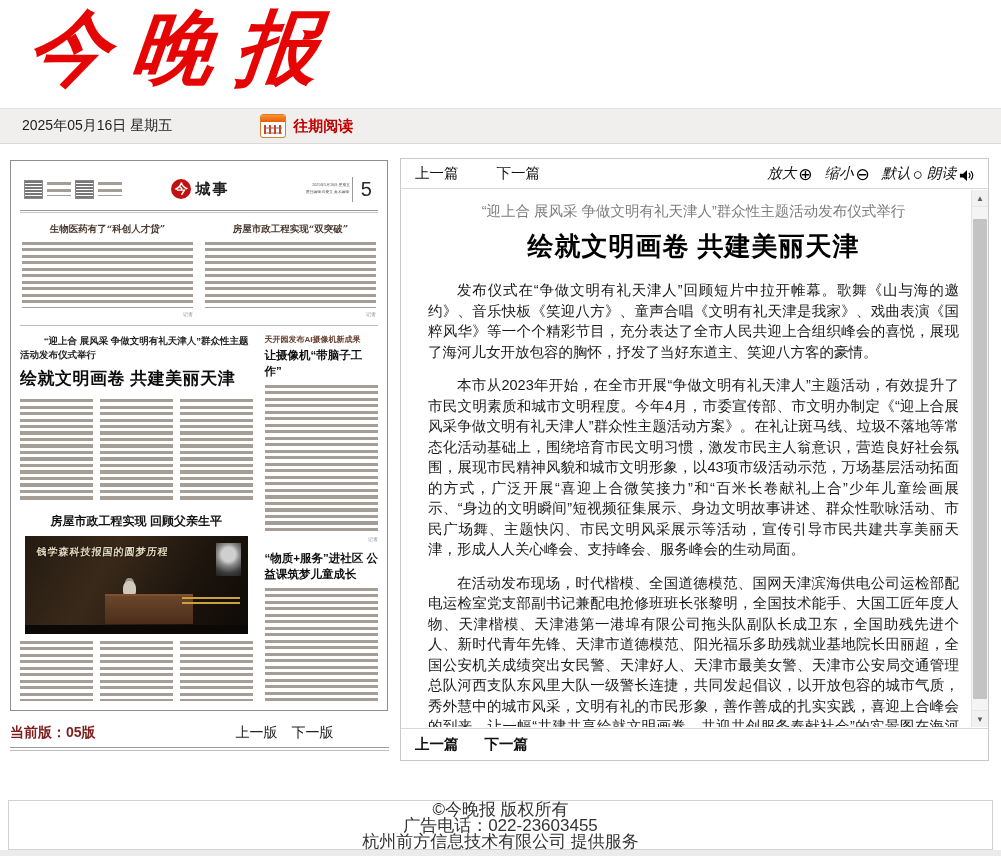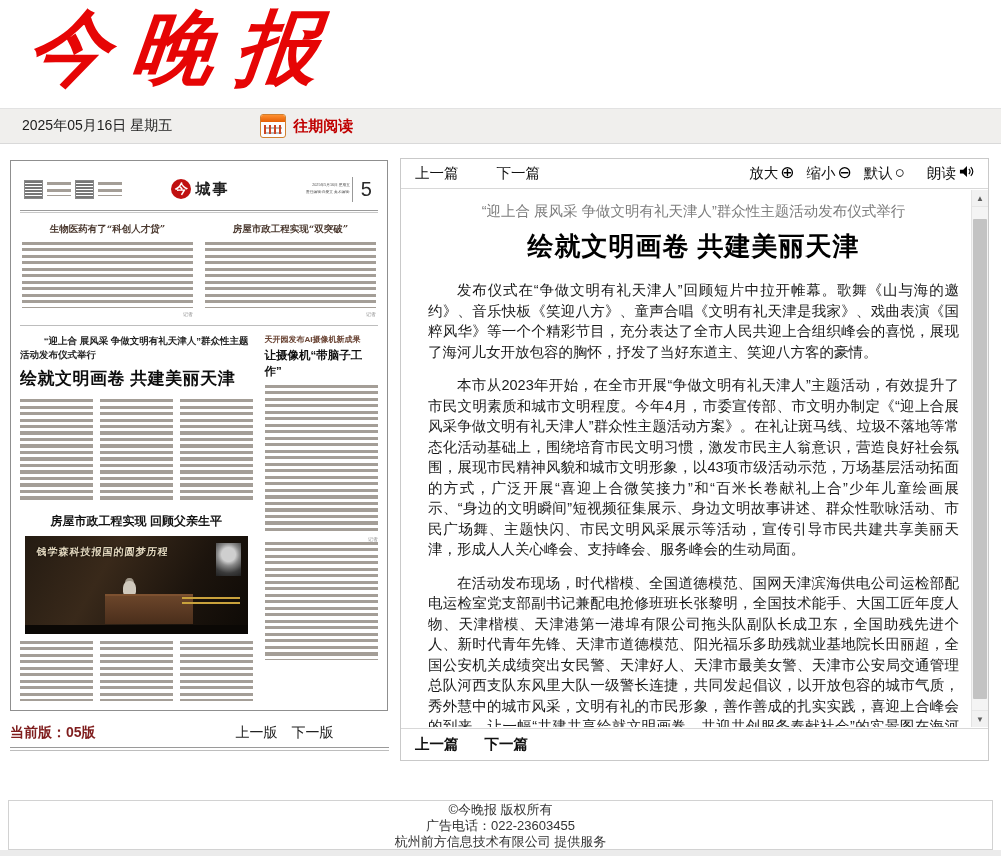--- a/index.html
+++ b/index.html
@@ -93,42 +93,42 @@
   .article-panel { position:absolute; left:400px; top:158px; width:589px; height:603px;
                    border:1px solid #c9c9c9; background:#fff; }
   .panel-nav { display:flex; align-items:center; padding:0 14px; font-size:14.5px; color:#111; }
   .panel-nav.top { height:30px; border-bottom:1px solid #d8d8d8; }
   .panel-nav.bottom { position:absolute; left:0; right:0; bottom:0; height:32px;
                       border-top:1px solid #d8d8d8; font-weight:bold; }
   .panel-nav a { color:#111; cursor:pointer; }
   .panel-nav.top a { margin-right:38px; }
   .panel-nav.bottom a { margin-right:26px; }
   .flex-sp { flex:1; }
-  .ctl { display:inline-flex; align-items:flex-start; margin-left:12px; cursor:pointer; white-space:nowrap; }
+  .ctl { display:inline-flex; align-items:flex-end; margin-left:12px; cursor:pointer; white-space:nowrap;font-style:italic; }
   .ctl .glyph { font-size:17px; margin-left:2px; line-height:1; color:#000; }
-  .ctl.read { margin-left:22px; }
+  .ctl.read { margin-left:4px; }
   .ctl svg { margin-left:3px; }
 
   .article-area { position:absolute; left:0; right:0; top:31px; bottom:33px; overflow:hidden; }
   .article-content { position:absolute; left:0; right:17px; top:0; bottom:0; overflow:hidden; padding:8px 12px 0 27px; }
   .a-kicker { text-align:center; color:#7d7d7d; font-size:14.5px; margin-top:4px; }
   .a-title { text-align:center; font-size:26px; font-weight:bold; color:#000; margin:8px 0 16px; letter-spacing:1px; }
   .article-content p { font-size:14.5px; line-height:20.5px; color:#1a1a1a; text-indent:2em;
                        margin:0 0 13px; text-align:justify; }
 
   .scrollbar { position:absolute; right:0; top:0; bottom:0; width:17px; background:#f4f4f4; border-left:1px solid #e3e3e3; }
   .sb-btn { position:absolute; left:0; right:0; height:17px; background:#f1f1f1; color:#5a5a5a;
             font-size:8px; line-height:17px; text-align:center; cursor:pointer; }
   .sb-btn.up { top:0; border-bottom:1px solid #e6e6e6; }
   .sb-btn.down { bottom:0; border-top:1px solid #e6e6e6; }
   .sb-thumb { position:absolute; left:1px; right:1px; top:29px; bottom:28px; background:#c3c3c3; border-radius:1px; cursor:pointer; }
 
   
   .site-footer { position:absolute; left:8px; top:800px; width:985px; height:50px; border:1px solid #d2d2d2;
-                 background:#fff; text-align:center; font-size:13px; color:#333; padding-top:1px; }
+                 background:#fff; text-align:center; font-size:17px; color:#333; padding-top:1px; }
   .site-footer div { line-height:16px; }
   .bottom-strip { position:absolute; left:0; bottom:0; width:100%; height:6px; background:#ebebeb; }
 </style>
 </head>
 <body>
 
 <div class="screen">
 
   <div class="site-header">
     <div class="logo">今晚报</div>
@@ -200,20 +200,21 @@
             <div class="tx"></div>
             <div class="tx"></div>
           </div>
         </div>
 
         <div class="bot-right">
           <div class="kicker3">天开园发布AI摄像机新成果</div>
           <div class="sidetitle">让摄像机“带脑子工作”</div>
           <div class="tx" style="height:148px"></div>
           <div class="byline">记者</div>
+          <div class="sidetitle" style="margin-top:9px">“物质+服务”进社区 公益课筑梦儿童成长</div>
           <div class="tx" style="height:118px"></div>
 
         </div>
       </div>
 
     </div>
   </div>
 
   <div class="pager">
     <span class="cur"><span>当前版：</span><span>05版</span></span>

